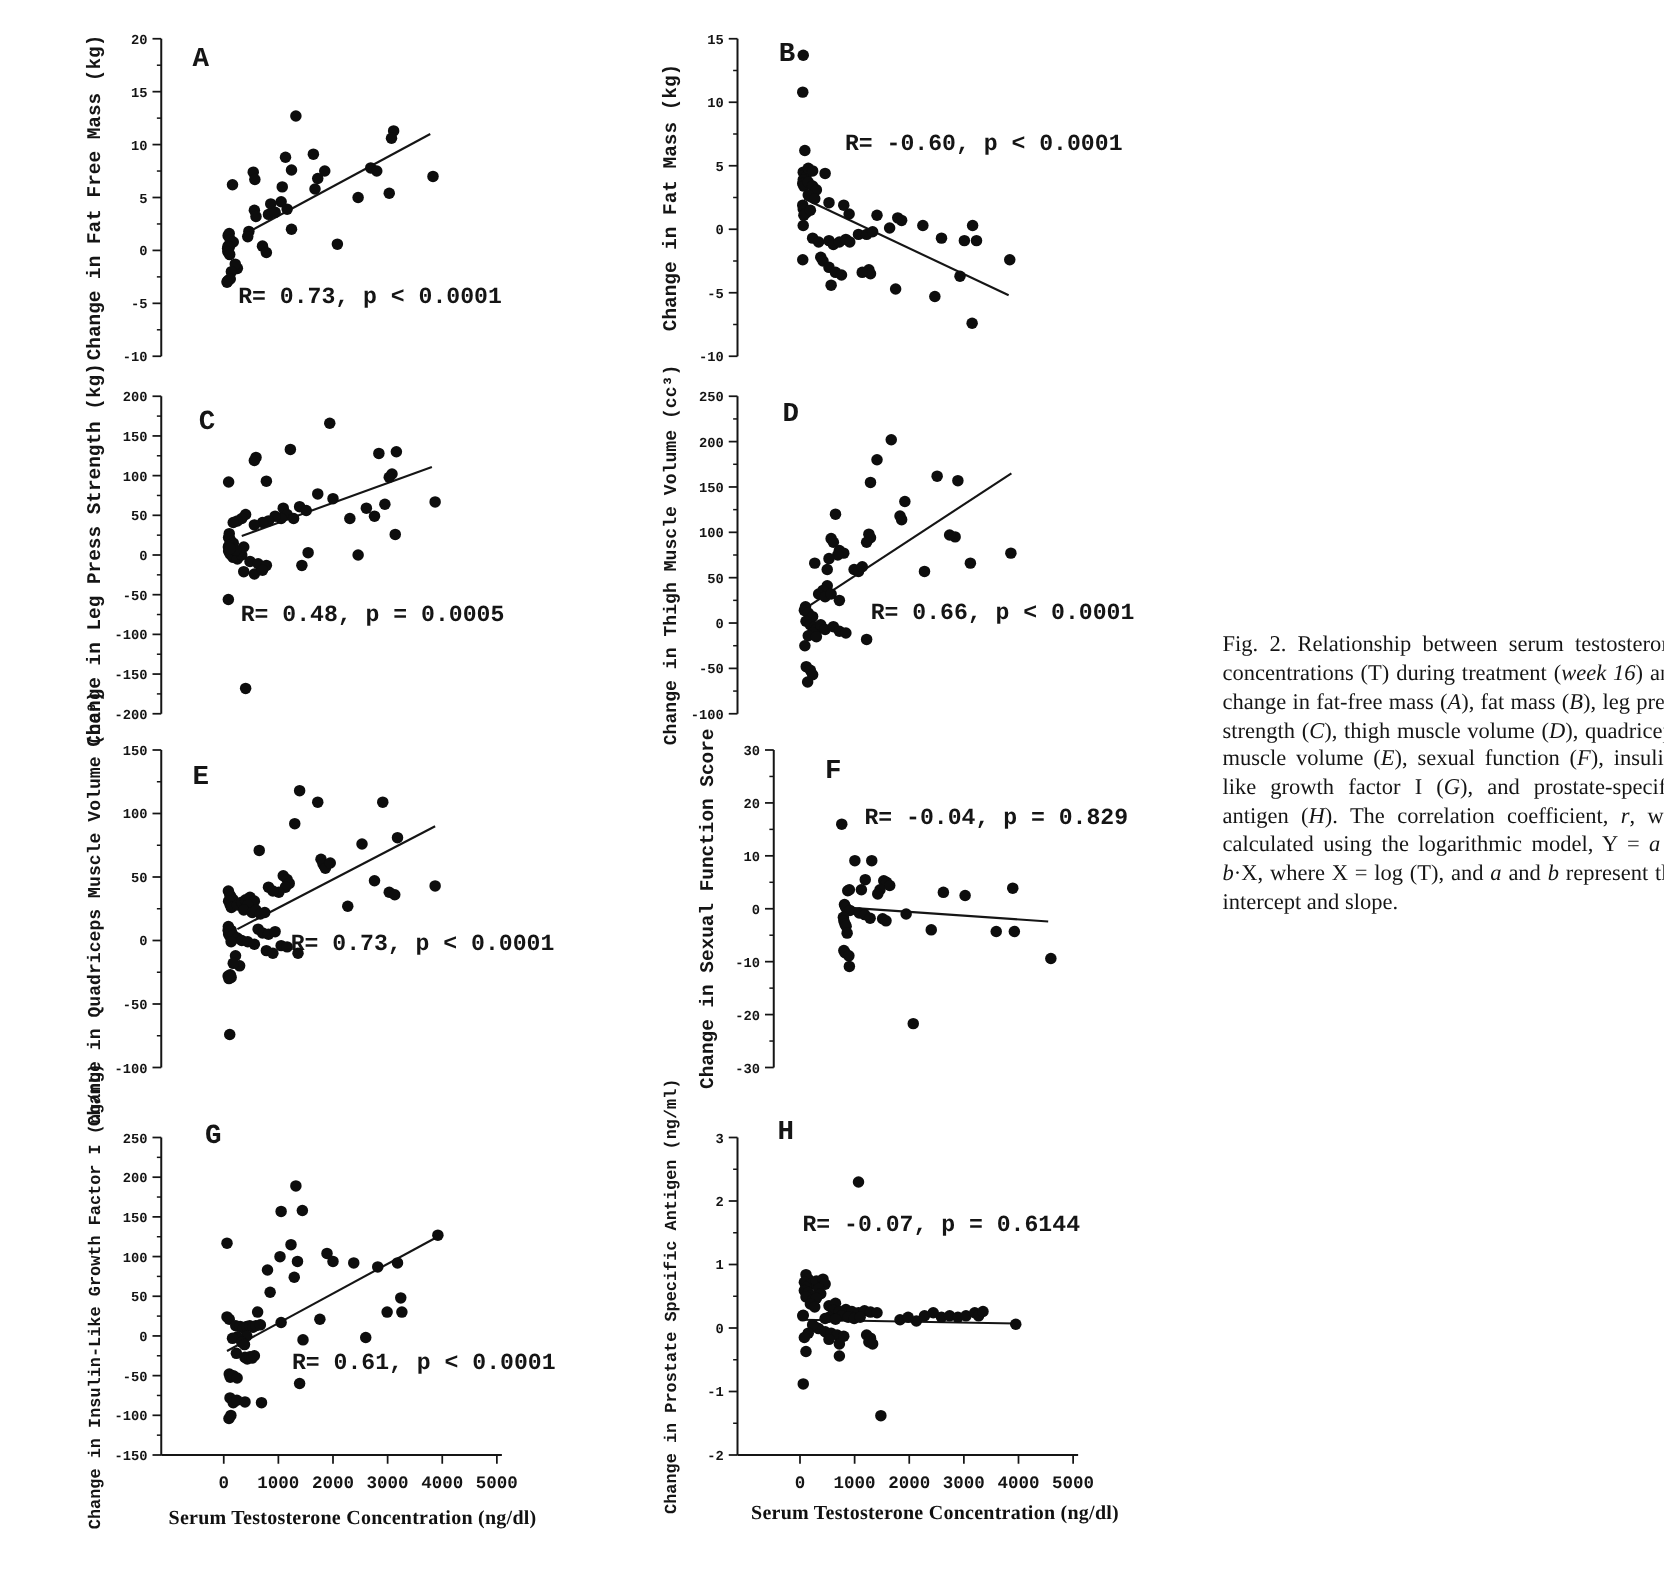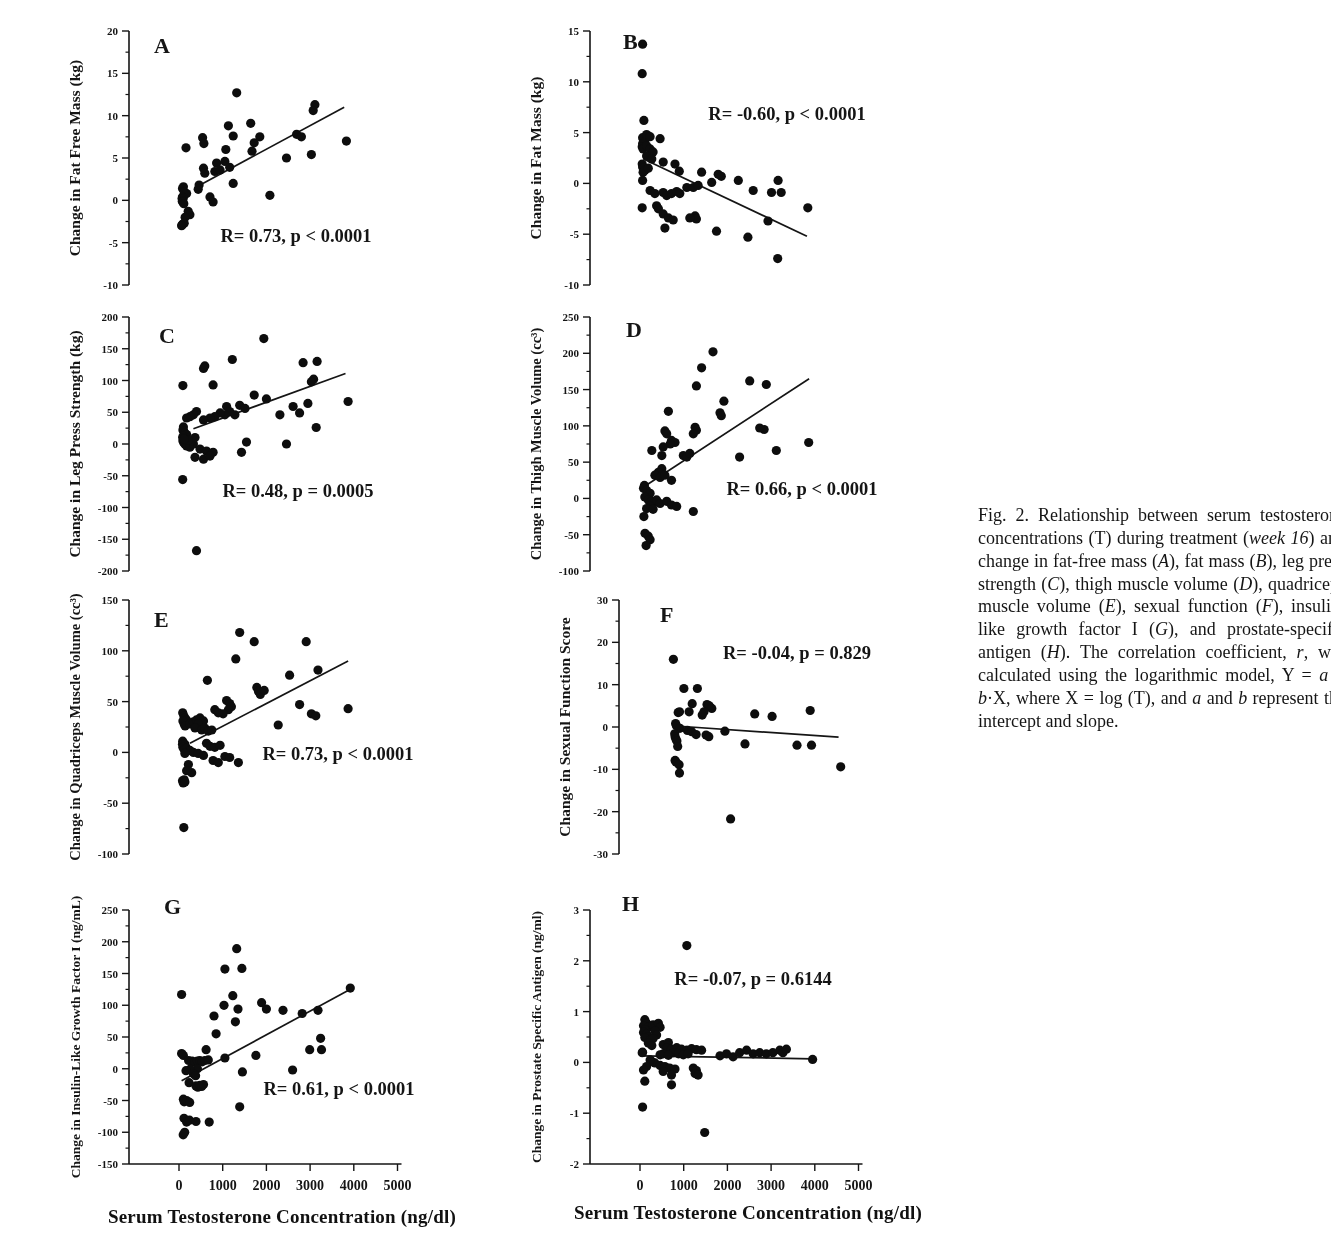--- a/index.html
+++ b/index.html
@@ -1,21 +1,21 @@
 <!DOCTYPE html>
 <html><head>
 <meta charset="utf-8">
 <style>
   html,body{margin:0;padding:0;background:#ffffff;}
   body{width:1331px;height:1260px;position:relative;overflow:hidden;
        font-family:"Liberation Serif","DejaVu Serif",serif;color:#111;}
-  .panel{position:absolute;}
+  .panel{position:absolute;font-family:Liberation Mono, monospace;}
   svg{overflow:visible;display:block;}
   .xtitle{position:absolute;width:440px;text-align:center;
-          font-weight:bold;font-size:19px;letter-spacing:.2px;color:#111;}
+          font-weight:bold;font-size:16px;letter-spacing:.2px;color:#111;}
   .xtitle-left{left:62px;top:1206px;}
   .xtitle-right{left:528px;top:1202px;}
   .caption{position:absolute;left:962px;top:488px;width:368px;
            font-size:18px;line-height:1.27;text-align:justify;color:#151515;margin:16px;}
   .caption i{font-style:italic;}
 </style>
 </head>
 <body>
 
 <div class="panel" style="left:60px;top:9px">

